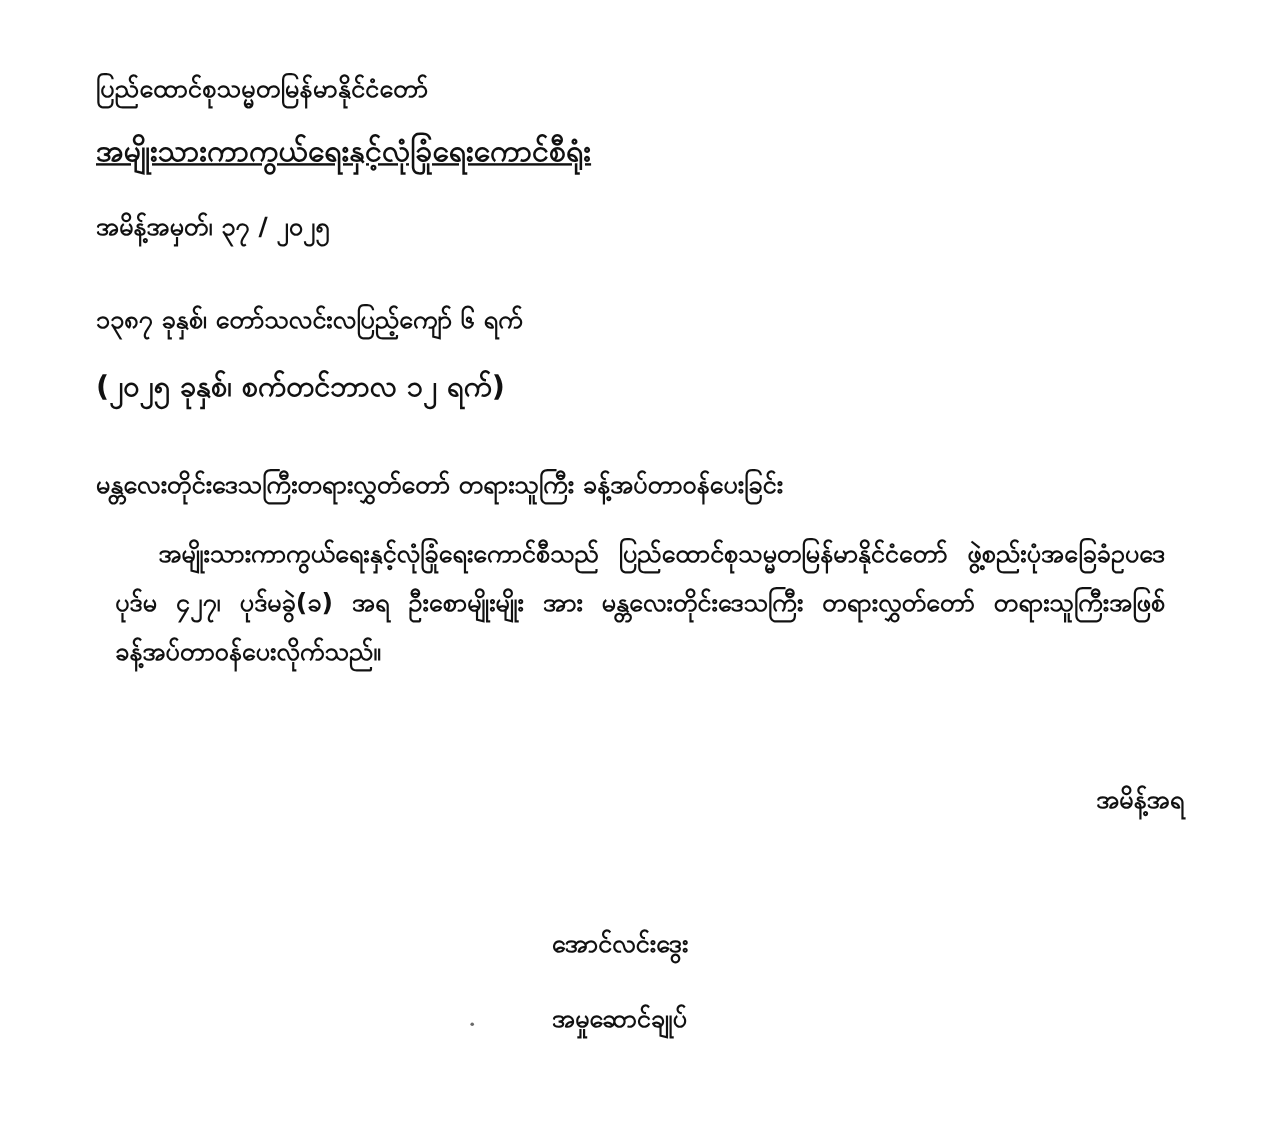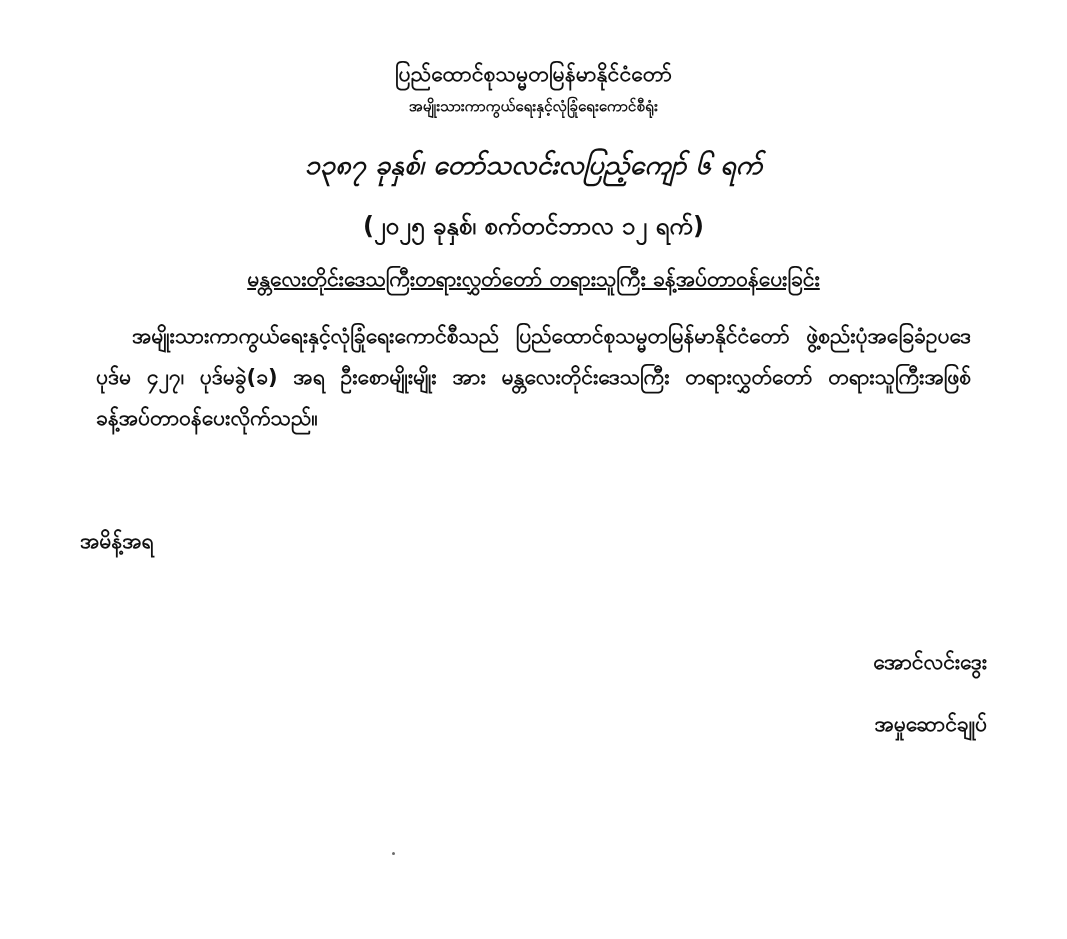--- a/index.html
+++ b/index.html
@@ -16,84 +16,82 @@
   }
   .page {
     position: relative;
     width: 1067px;
     height: 939px;
     box-sizing: border-box;
     padding: 50px 80px 0 80px;
     background: #ffffff;
   }
   .center {
-    text-align: center;
   }
   .line {
     display: block;
     line-height: 1.55;
     white-space: nowrap;
   }
   .header-line-1 {
     font-size: 21px;
     font-weight: 700;
     letter-spacing: 0.2px;
     margin-top: 8px;
   }
   .header-line-2 {
-    font-size: 15px;
+    font-size: 25px;
     font-weight: 700;
     letter-spacing: 0.2px;
-    margin-top: 4px;
+    margin-top: 16px;
+    text-decoration: underline;
   }
   .order-number {
     font-size: 21px;
     font-weight: 700;
     margin-top: 28px;
   }
   .date-burmese {
-    font-size: 27px;
+    font-size: 21px;
     font-weight: 700;
-    margin-top: 26px;
-    font-style: italic;
+    margin-top: 44px;
   }
   .date-gregorian {
     font-size: 24px;
     font-weight: 700;
     margin-top: 22px;
   }
   .subject {
     font-size: 21px;
     font-weight: 700;
-    margin-top: 18px;
-    text-decoration: underline;
+    margin-top: 46px;
   }
   .body-block {
     margin-top: 14px;
     font-size: 21px;
     font-weight: 700;
     line-height: 1.95;
     text-align: justify;
     text-align-last: left;
     text-justify: inter-word;
     padding: 0 16px 0 16px;
   }
   .body-para {
     text-indent: 36px;
     word-spacing: 2px;
   }
   .by-order {
     margin-top: 86px;
     font-size: 21px;
     font-weight: 700;
-    text-align: left;
+    text-align: right;
   }
   .signature-block {
     margin-top: 88px;
-    text-align: right;
+    text-align: left;
     padding-left: 380px;
   }
   .sign-name {
     font-size: 21px;
     font-weight: 700;
     line-height: 1.55;
     display: block;
   }
   .sign-title {
     font-size: 21px;
@@ -115,20 +113,23 @@
 </head>
 <body>
 
 <div class="page">
 
   <div class="center">
     <span class="line header-line-1">ပြည်ထောင်စုသမ္မတမြန်မာနိုင်ငံတော်</span>
     <span class="line header-line-2">အမျိုးသားကာကွယ်ရေးနှင့်လုံခြုံရေးကောင်စီရုံး</span>
   </div>
 
+  <div class="center">
+    <span class="line order-number">အမိန့်အမှတ်၊  ၃၇ / ၂၀၂၅</span>
+  </div>
 
   <div class="center">
     <span class="line date-burmese">၁၃၈၇ ခုနှစ်၊ တော်သလင်းလပြည့်ကျော်   ၆  ရက်</span>
     <span class="line date-gregorian">(၂၀၂၅ ခုနှစ်၊ စက်တင်ဘာလ   ၁၂  ရက်)</span>
   </div>
 
   <div class="center">
     <span class="line subject">မန္တလေးတိုင်းဒေသကြီးတရားလွှတ်တော် တရားသူကြီး ခန့်အပ်တာဝန်ပေးခြင်း</span>
   </div>
 

